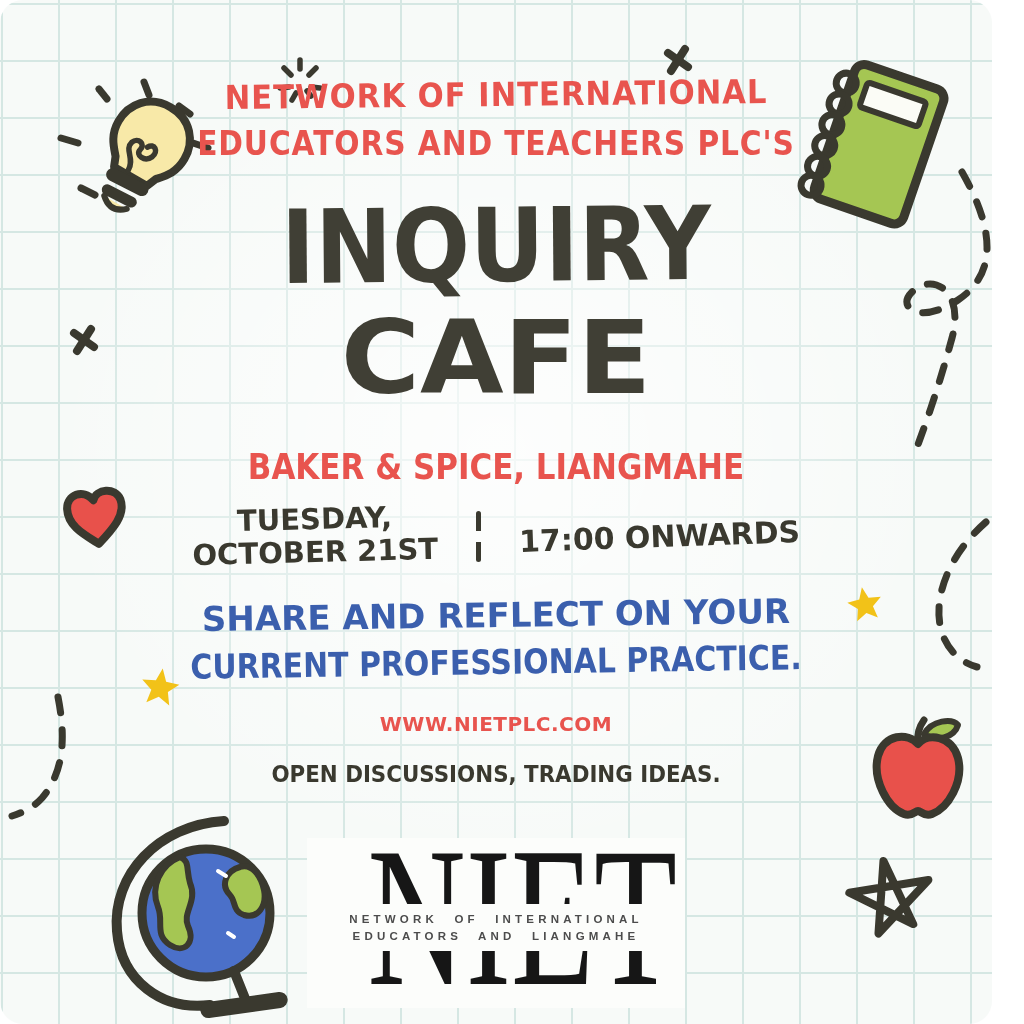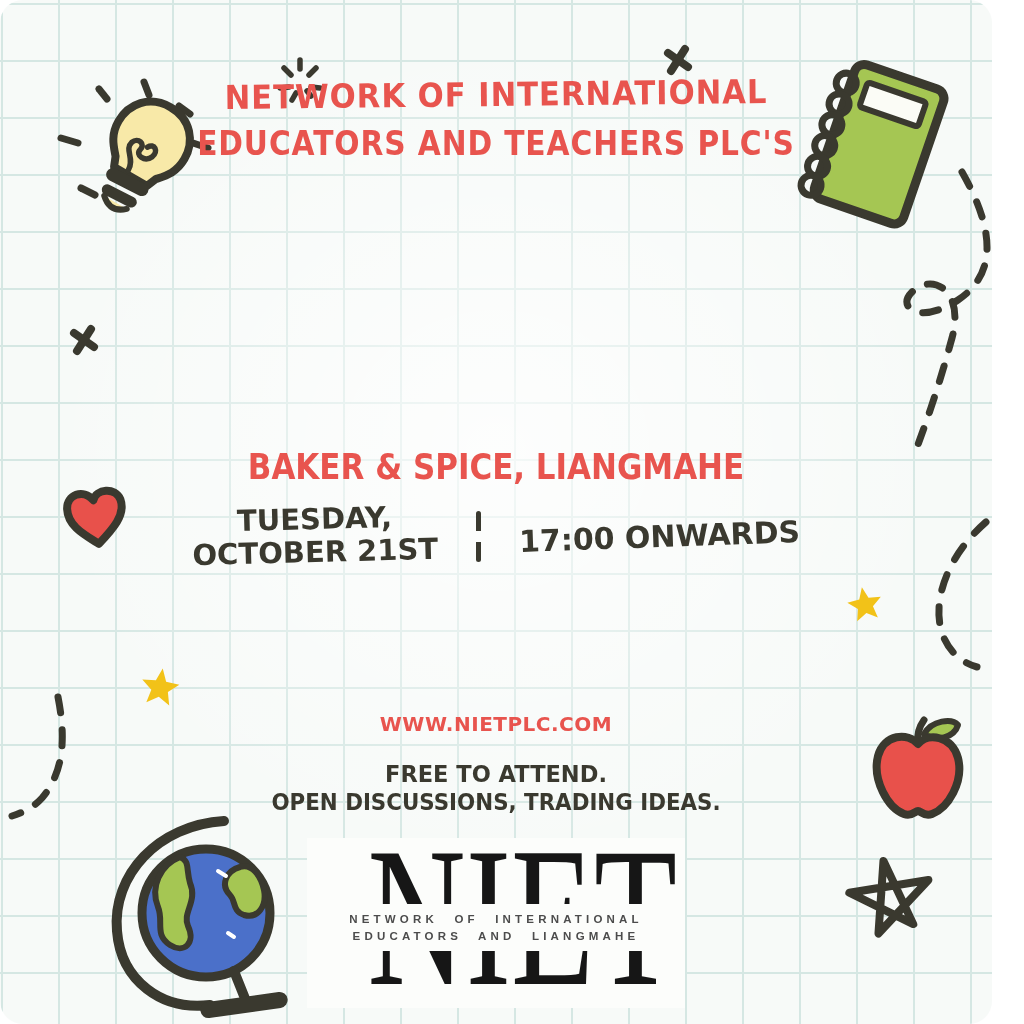--- a/index.html
+++ b/index.html
@@ -164,41 +164,48 @@
     <g transform="rotate(-12 46 47)">
       <path d="M46,6 L62,74 L6,30 L86,34 L26,76 Z" fill="none" stroke="#3a392f" stroke-width="8" stroke-linejoin="round" stroke-linecap="round"></path>
     </g>
   </svg>
 
   <div class="txt org">
     <span class="l1">NETWORK OF INTERNATIONAL</span>
     <span class="l2">EDUCATORS AND TEACHERS PLC'S</span>
   </div>
 
+  <div class="txt title">
+    <span class="l1">INQUIRY</span>
+    <span class="l2">CAFE</span>
+  </div>
 
   <div class="txt venue">
     <span class="l1">BAKER &amp; SPICE, LIANGMAHE</span>
   </div>
 
   <div class="datetime">
     <div class="dateblock">
       <span style="display:block;">TUESDAY,</span>
       <span style="display:block;">OCTOBER 21ST</span>
     </div>
     <div class="divider"></div>
     <div class="timeblock">17:00 ONWARDS</div>
   </div>
 
+  <div class="txt tagline">
+    <span class="l1">SHARE AND REFLECT ON YOUR</span>
+    <span class="l2">CURRENT PROFESSIONAL PRACTICE.</span>
+  </div>
 
   <div class="txt website">
     <span class="l1">WWW.NIETPLC.COM</span>
   </div>
 
   <div class="txt info">
-    <span class="l1">FREE TO ATTEND.</span>
     <span class="l2">OPEN DISCUSSIONS, TRADING IDEAS.</span>
   </div>
 
   <div class="logo">
     <div class="monogram">NIET</div>
     <div class="logo-band">
       <span style="display:block;">NETWORK OF INTERNATIONAL</span>
       <span style="display:block;">EDUCATORS AND LIANGMAHE</span>
     </div>
   </div>

